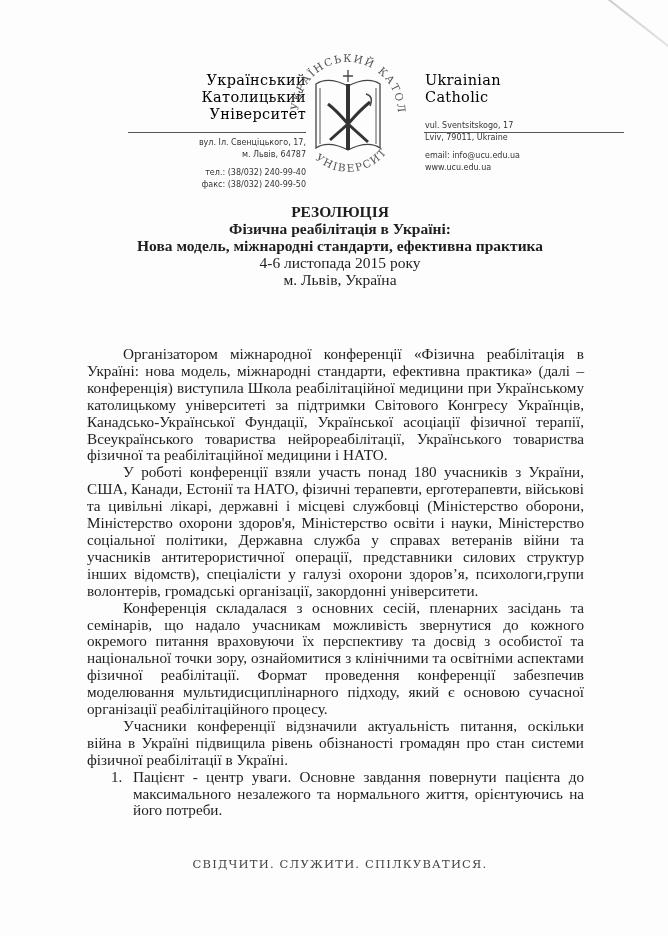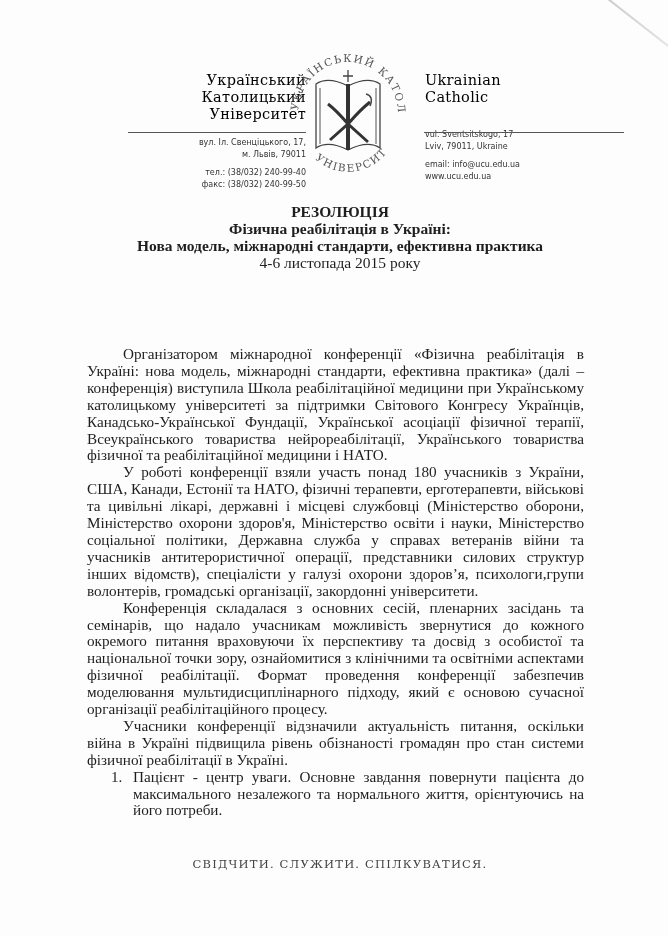--- a/index.html
+++ b/index.html
@@ -43,21 +43,21 @@
 <body>
 
 <div class="scan-line"></div>
 
 <div class="lh-left">
   <div class="lh-name">Український</div>
   <div class="lh-name">Католицький</div>
   <div class="lh-name">Університет</div>
   <div class="lh-addr-block" style="margin-top:14px">
     <div class="lh-addr">вул. Іл. Свенціцького, 17,</div>
-    <div class="lh-addr">м. Львів, 79011</div>
+    <div class="lh-addr">м. Львів, 64787</div>
     <div class="gap"></div>
     <div class="lh-addr">тел.: (38/032) 240-99-40</div>
     <div class="lh-addr">факс: (38/032) 240-99-50</div>
   </div>
 </div>
 <div class="lh-rule-l"></div>
 
 <div class="logo">
   <svg width="140" height="150" viewBox="0 0 140 150">
     <defs>
@@ -79,35 +79,36 @@
     <path d="M70 48 L70 114" stroke="#333" stroke-width="4"></path>
     <path d="M50 68 Q58 74 70 88 Q82 74 92 66" fill="none" stroke="#333" stroke-width="3"></path>
     <path d="M52 104 L70 88 L90 106" fill="none" stroke="#333" stroke-width="3"></path>
     <path d="M88 58 Q96 60 92 70" fill="none" stroke="#444" stroke-width="1.5"></path>
   </svg>
 </div>
 
 <div class="lh-right">
   <div class="lh-name">Ukrainian</div>
   <div class="lh-name">Catholic</div>
-  <div style="margin-top:23px">
+  <div style="margin-top:14px">
     <div class="lh-addr">vul. Sventsitskogo, 17</div>
     <div class="lh-addr">Lviv, 79011, Ukraine</div>
     <div class="gap"></div>
     <div class="lh-addr">email: info@ucu.edu.ua</div>
     <div class="lh-addr">www.ucu.edu.ua</div>
   </div>
 </div>
 <div class="lh-rule-r"></div>
 
 <div class="head">
   <div class="bold">РЕЗОЛЮЦІЯ</div>
   <div class="bold">Фізична реабілітація в Україні:</div>
   <div class="bold">Нова модель, міжнародні стандарти, ефективна практика</div>
   <div>4-6 листопада 2015 року</div>
+  <div>м. Львів, Україна</div>
 </div>
 
 <div class="body">
   <p class="para">Організатором міжнародної конференції «Фізична реабілітація в Україні: нова модель, міжнародні стандарти, ефективна практика» (далі – конференція) виступила Школа реабілітаційної медицини при Українському католицькому університеті за підтримки Світового Конгресу Українців, Канадсько-Української Фундації, Української асоціації фізичної терапії, Всеукраїнського товариства нейрореабілітації, Українського товариства фізичної та реабілітаційної медицини і НАТО.</p>
   <p class="para">У роботі конференції взяли участь понад 180 учасників з України, США, Канади, Естонії та НАТО, фізичні терапевти, ерготерапевти, військові та цивільні лікарі, державні і місцеві службовці (Міністерство оборони, Міністерство охорони здоров'я, Міністерство освіти і науки, Міністерство соціальної політики, Державна служба у справах ветеранів війни та учасників антитерористичної операції, представники силових структур інших відомств), спеціалісти у галузі охорони здоров’я, психологи,групи волонтерів, громадські організації, закордонні університети.</p>
   <p class="para">Конференція складалася з основних сесій, пленарних засідань та семінарів, що надало учасникам можливість звернутися до кожного окремого питання враховуючи їх перспективу та досвід з особистої та національної точки зору, ознайомитися з клінічними та освітніми аспектами фізичної реабілітації. Формат проведення конференції забезпечив моделювання мультидисциплінарного підходу, який є основою сучасної організації реабілітаційного процесу.</p>
   <p class="para">Учасники конференції відзначили актуальність питання, оскільки війна в Україні підвищила рівень обізнаності громадян про стан системи фізичної реабілітації в Україні.</p>
   <div class="list">
     <div class="list-item">
       <span class="list-num">1.</span>

